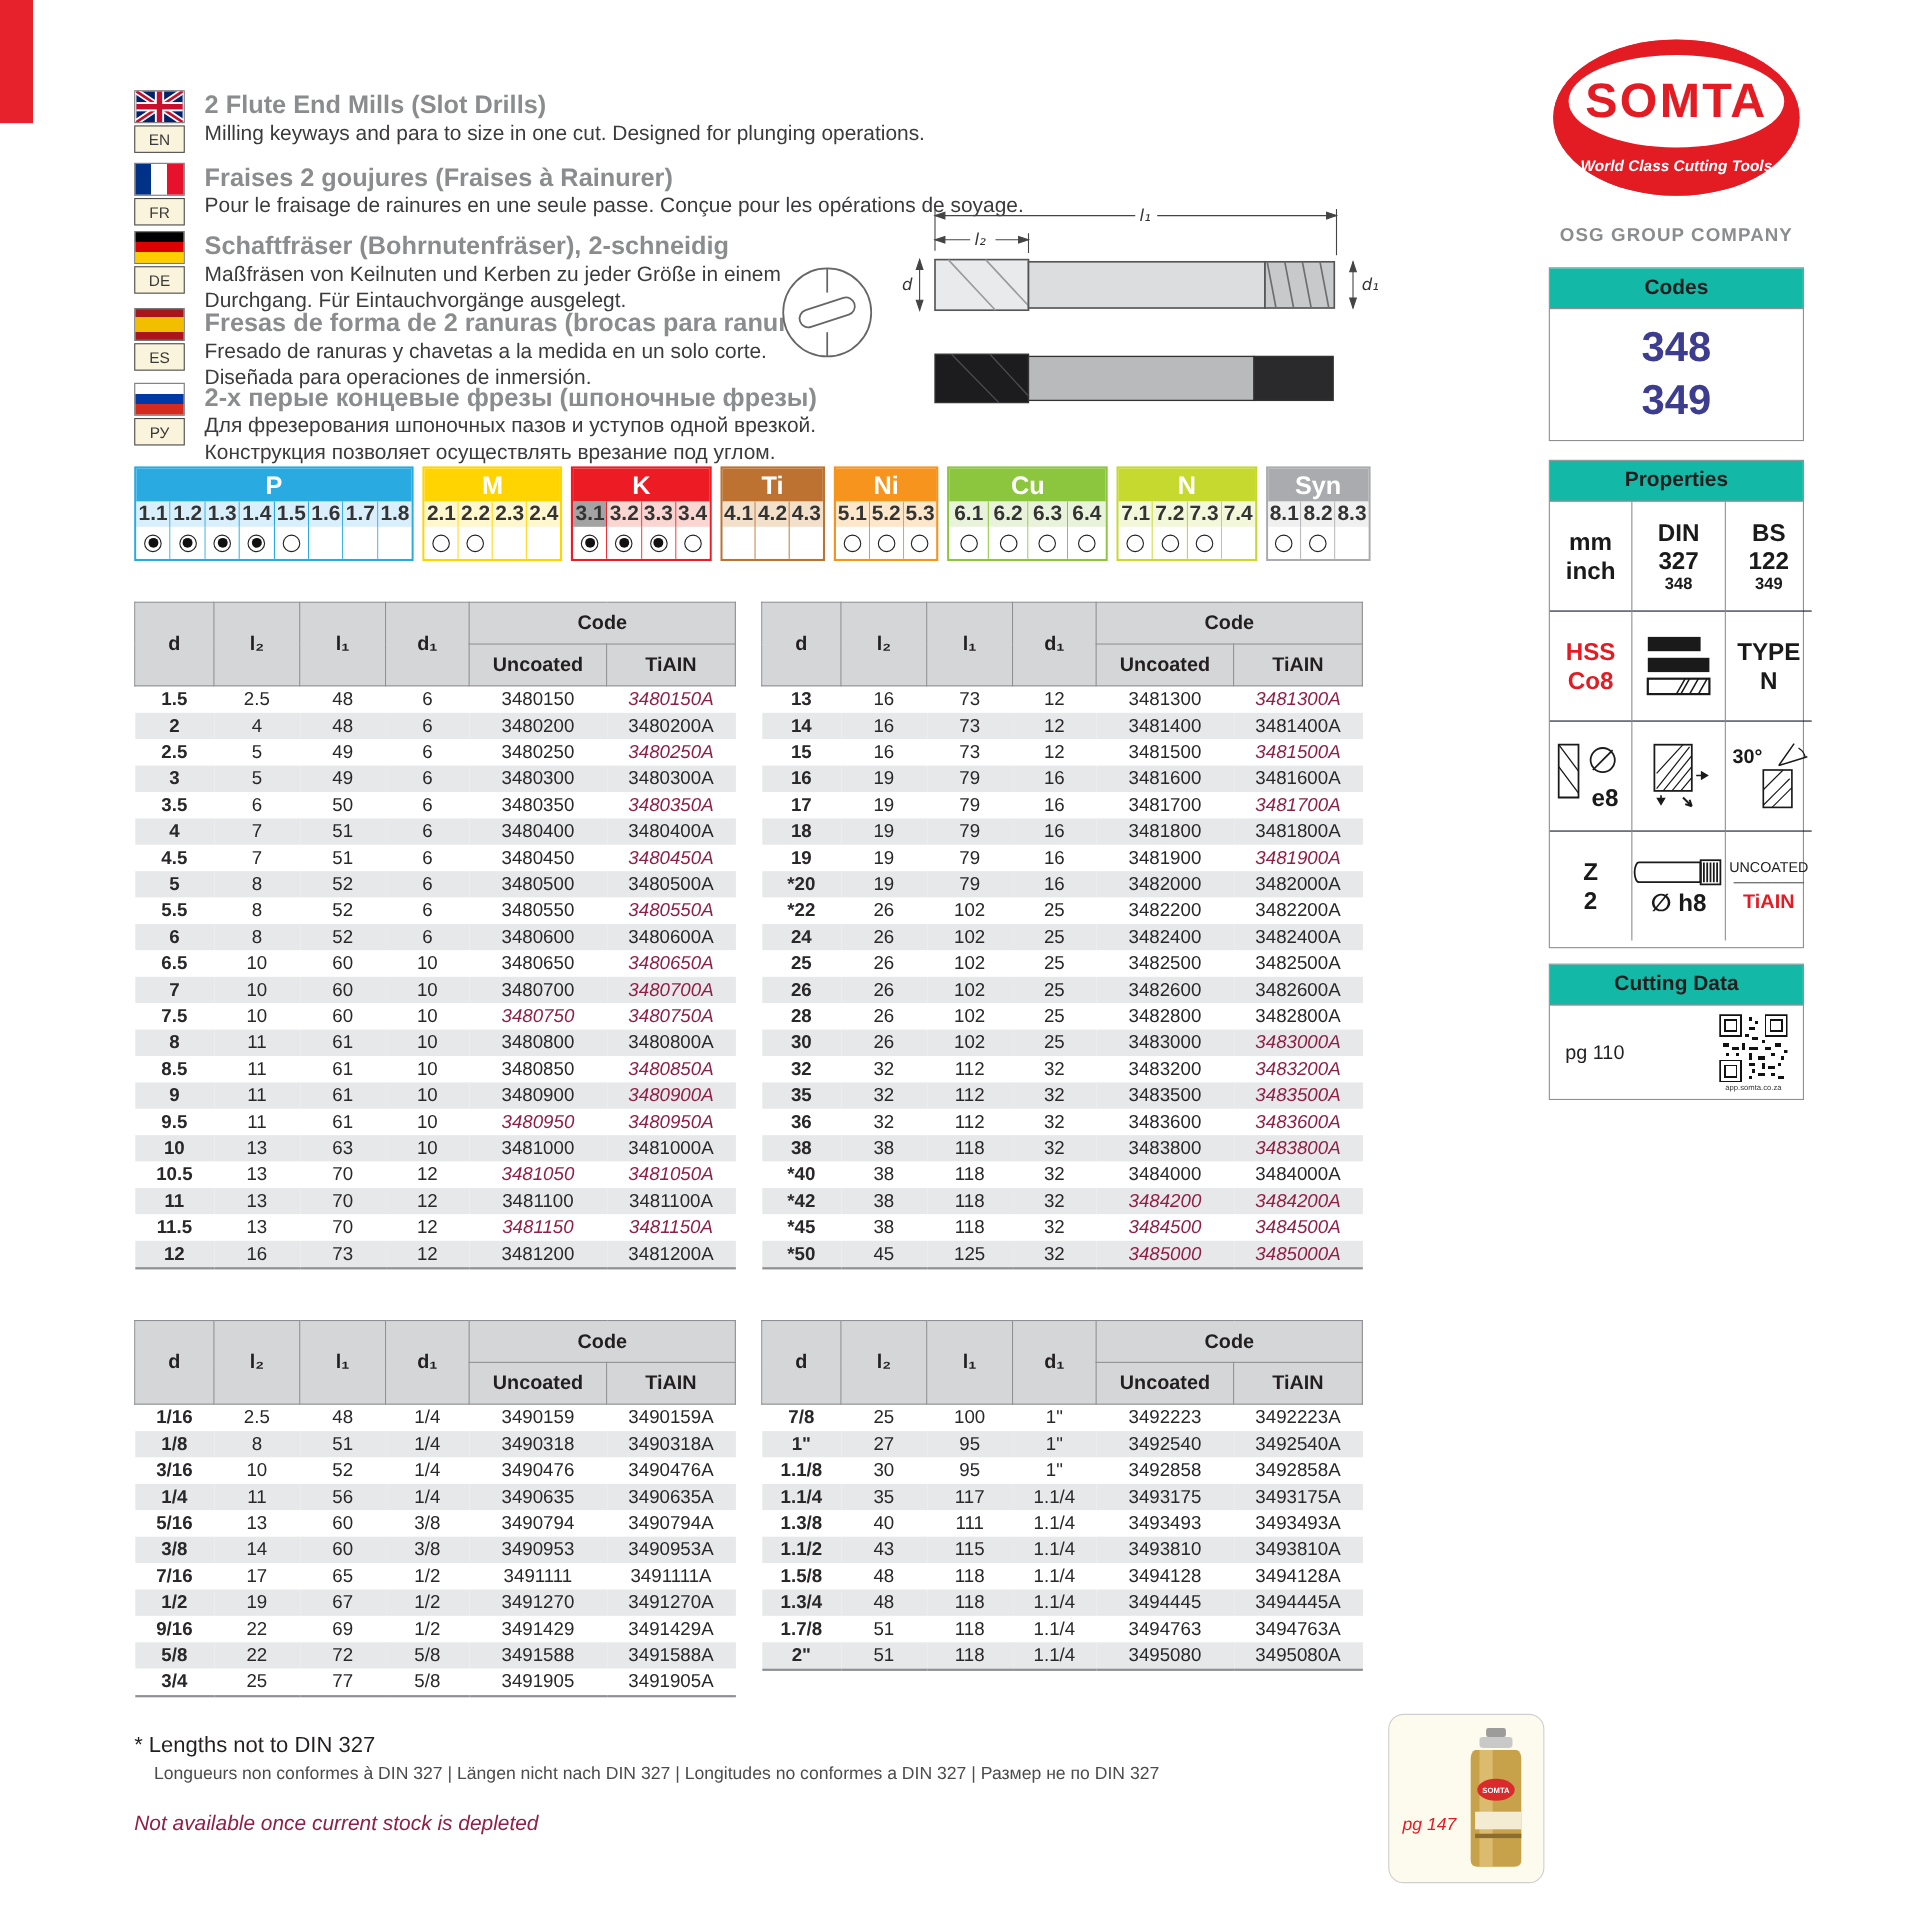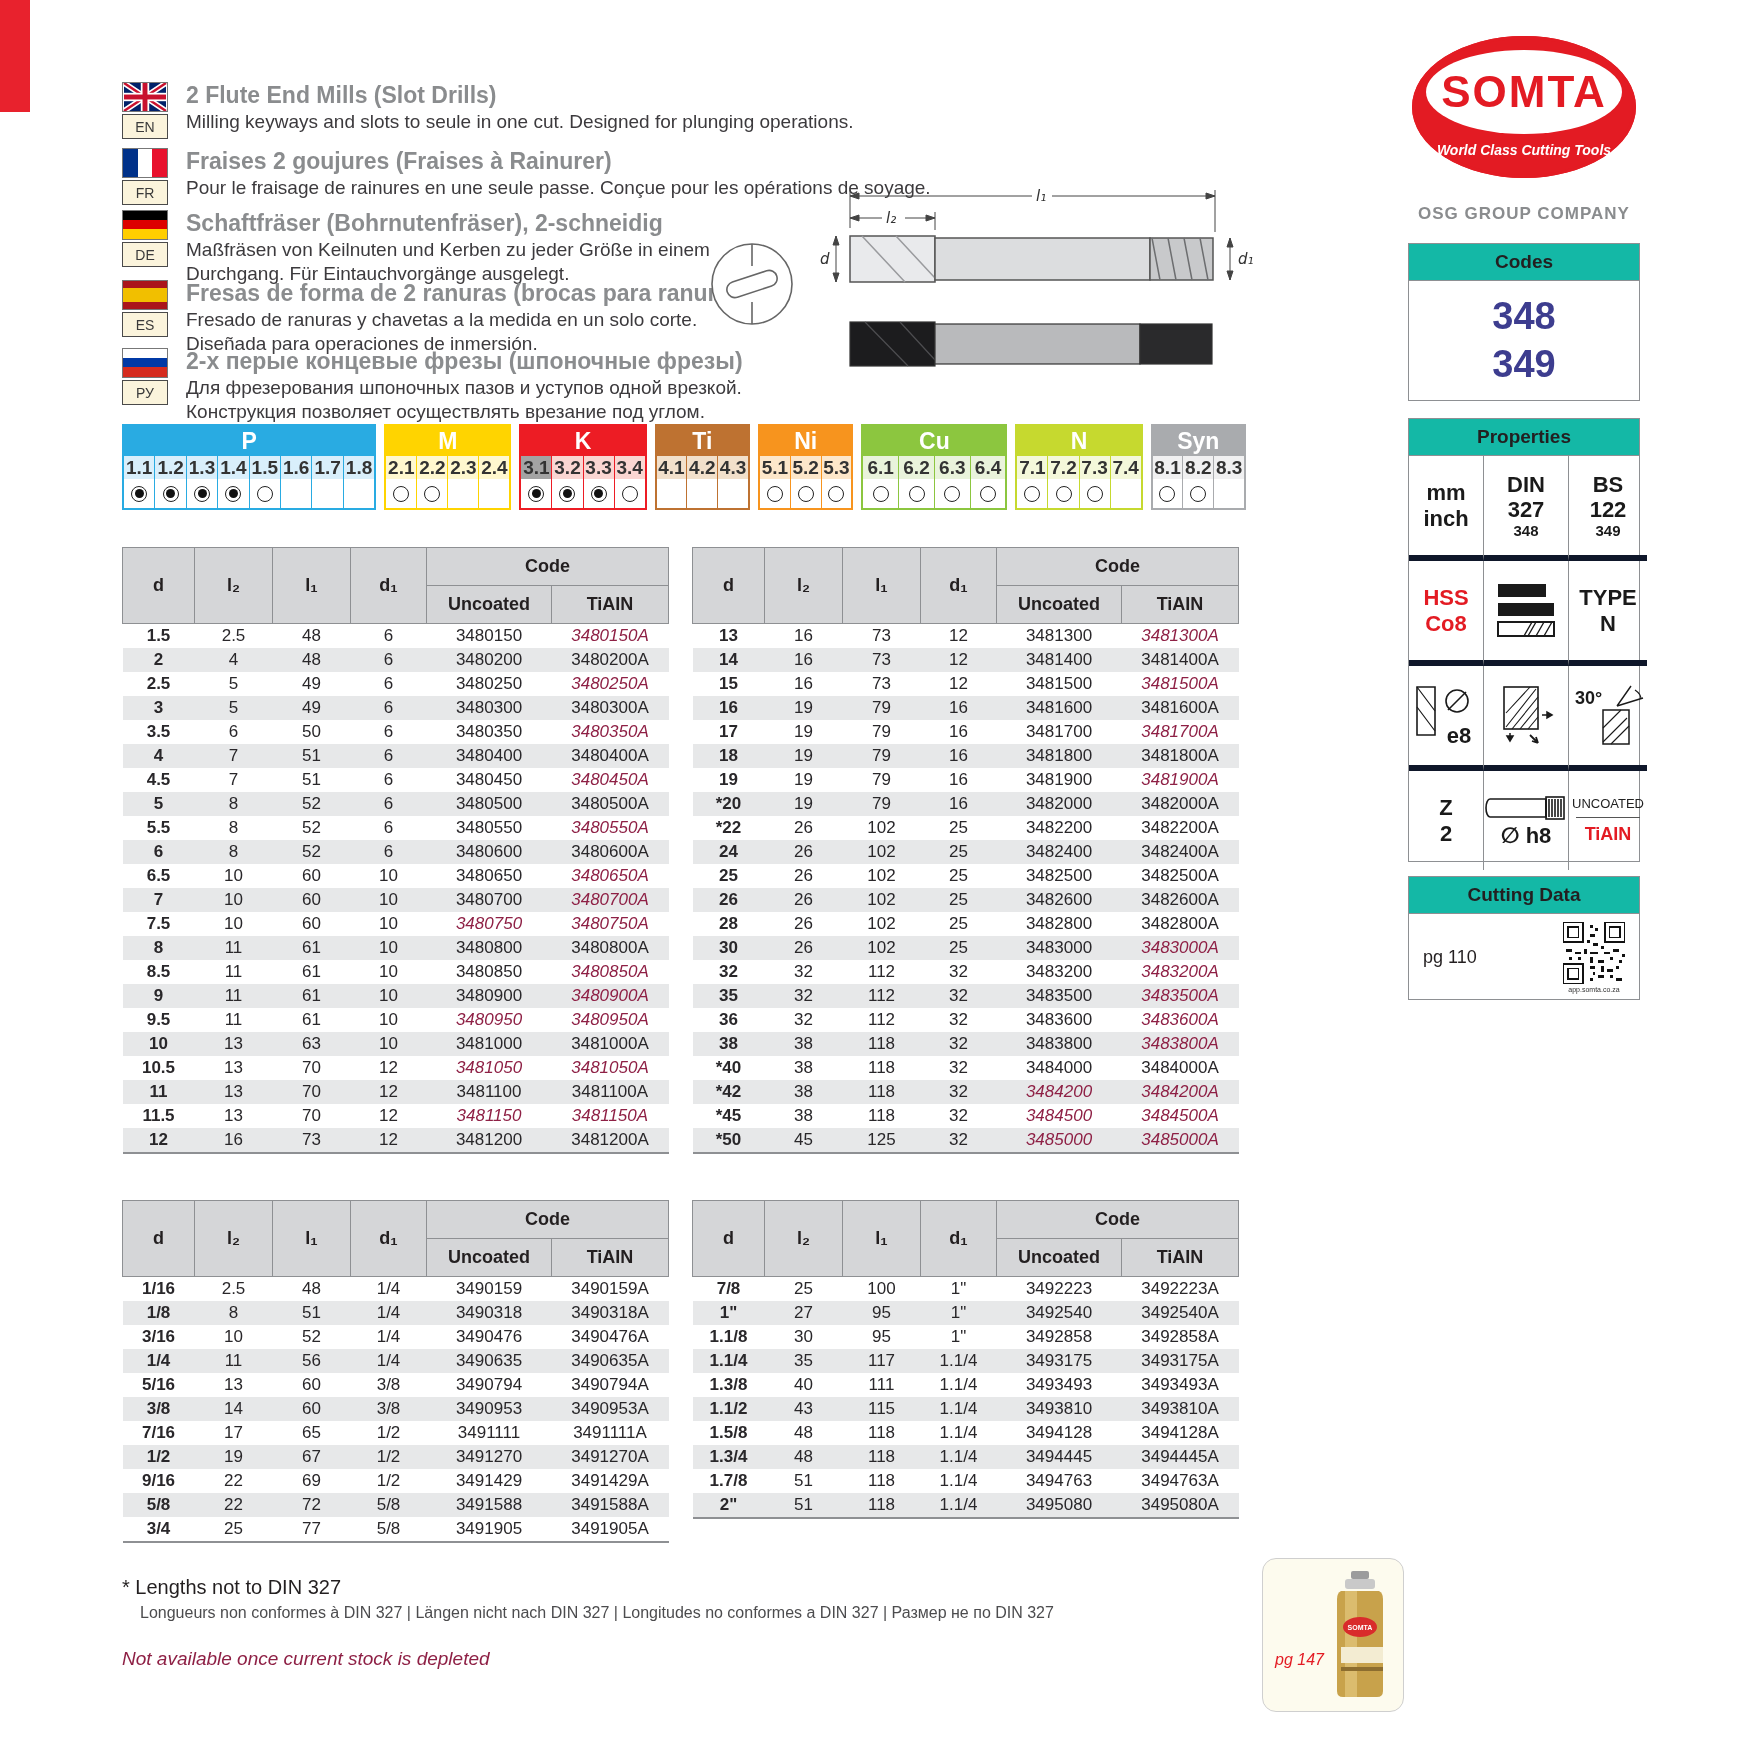--- a/index.html
+++ b/index.html
@@ -38,21 +38,21 @@
   
   .info-box{position:absolute;left:1408px;width:232px;border:1px solid #8e9093;background:#fff;box-sizing:border-box;}
   .info-head{background:#14b8a6;border-bottom:1px solid #8e9093;text-align:center;
         font-size:19px;font-weight:bold;padding:7px 0;color:#231f20;}
   #codes-box{top:243px;height:158px;}
   .code-vals{display:flex;flex-direction:column;align-items:center;padding-top:12px;}
   .code-val{font-size:38px;font-weight:bold;color:#3d3d8f;line-height:1.25;}
 
   #props-box{top:418px;height:444px;}
   .pgrid{display:grid;grid-template-columns:1fr 1fr 1fr;}
-  .pcell{border-right:1px solid #8e9093;border-bottom:6px solid #0f172a;height:99px;
+  .pcell{border-right:1px solid #8e9093;border-bottom:1px solid #0f172a;height:99px;
         display:flex;flex-direction:column;align-items:center;justify-content:center;
         text-align:center;gap:0;}
   .pcell:nth-child(3n){border-right:none;}
   .pcell.lastrow{border-bottom:none;}
   .big{font-size:22px;font-weight:bold;color:#1a1a1a;line-height:1.15;}
   .small{font-size:15px;font-weight:bold;color:#1a1a1a;}
   .red{color:#e31b23;}
   .uncoated-txt{font-size:13px;color:#222;}
   .coat-sep{width:64px;border-top:1.5px solid #555;margin:6px 0;}
   .tiain-txt{font-size:18px;font-weight:bold;color:#e31b23;}
@@ -124,21 +124,21 @@
               <rect x="24" width="12" height="40" fill="#fff"></rect>
               <rect y="14" width="60" height="12" fill="#fff"></rect>
               <rect x="26.5" width="7" height="40" fill="#C8102E"></rect>
               <rect y="16.5" width="60" height="7" fill="#C8102E"></rect>
             </svg>
           </div>
           <div class="lang-label">EN</div>
         </div>
         <div>
           <div class="lang-title">2 Flute End Mills (Slot Drills)</div>
-          <div class="lang-body">Milling keyways and slots to seule in one cut. Designed for plunging operations.</div>
+          <div class="lang-body">Milling keyways and para to size in one cut. Designed for plunging operations.</div>
         </div>
       </div>
       <div class="lang-block" style="top: 148px;">
         <div class="flag-col">
           <div class="flag flag-fr"></div>
           <div class="lang-label">FR</div>
         </div>
         <div>
           <div class="lang-title">Fraises 2 goujures (Fraises à Rainurer)</div>
           <div class="lang-body">Pour le fraisage de rainures en une seule passe. Conçue pour les opérations de soyage.</div>

